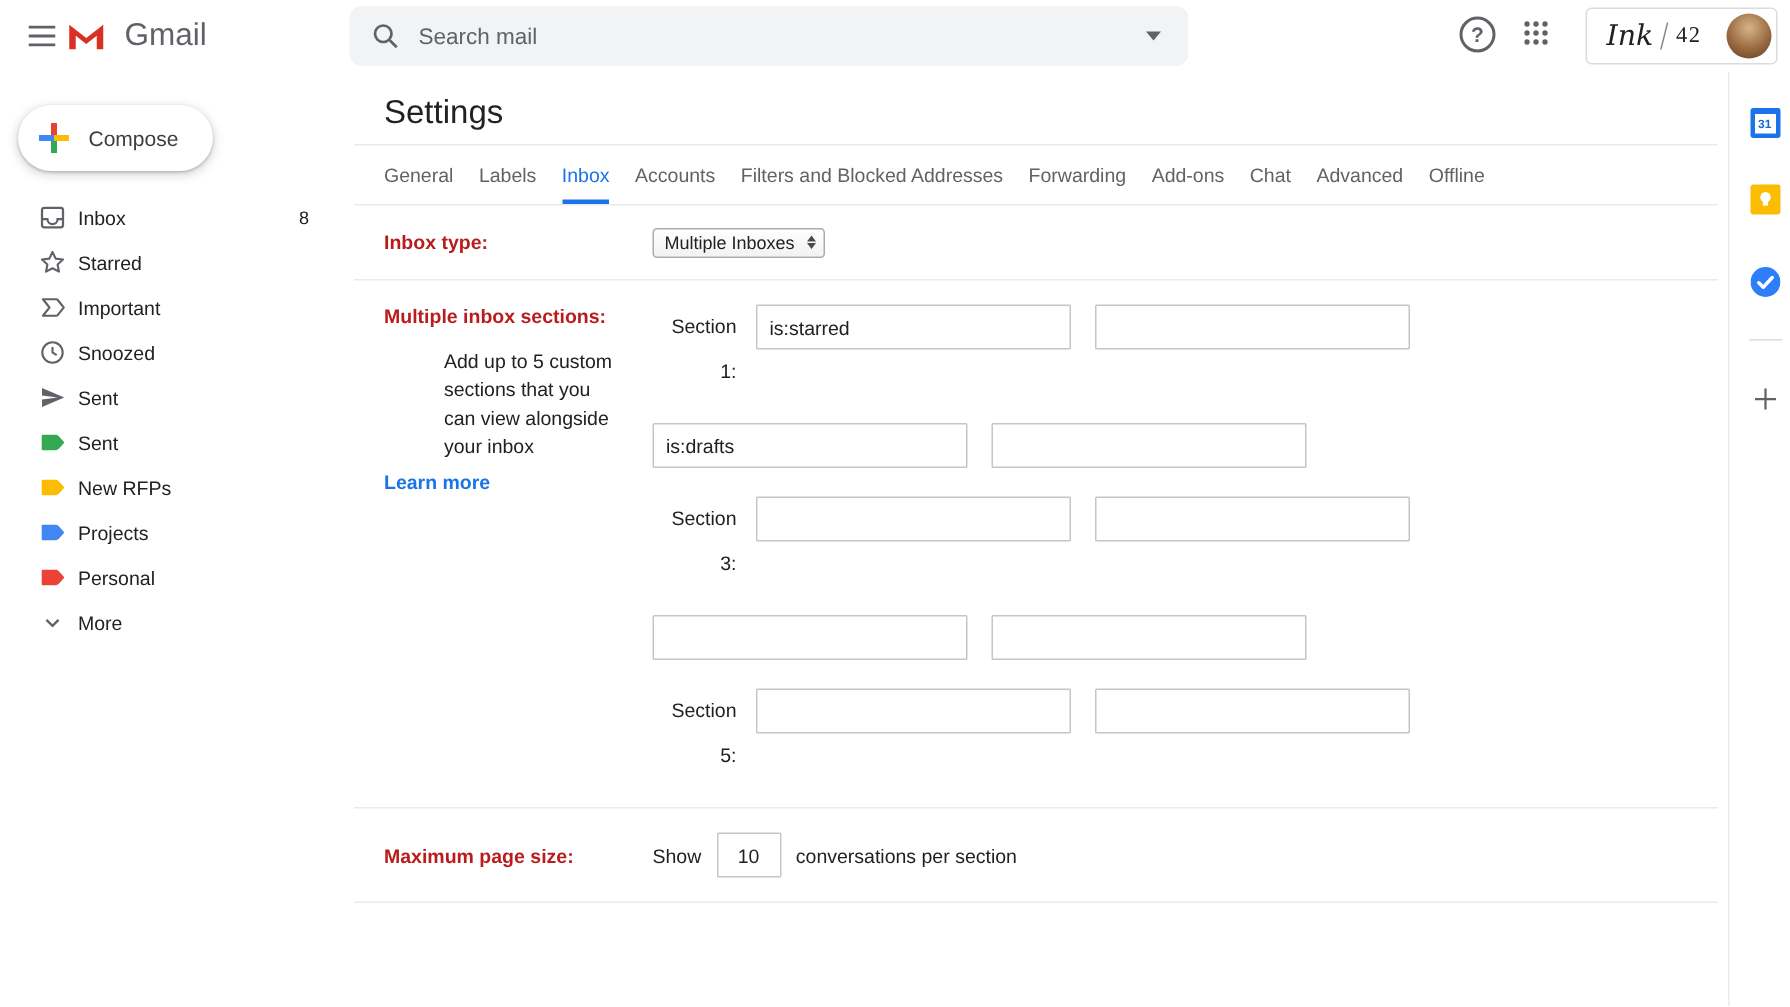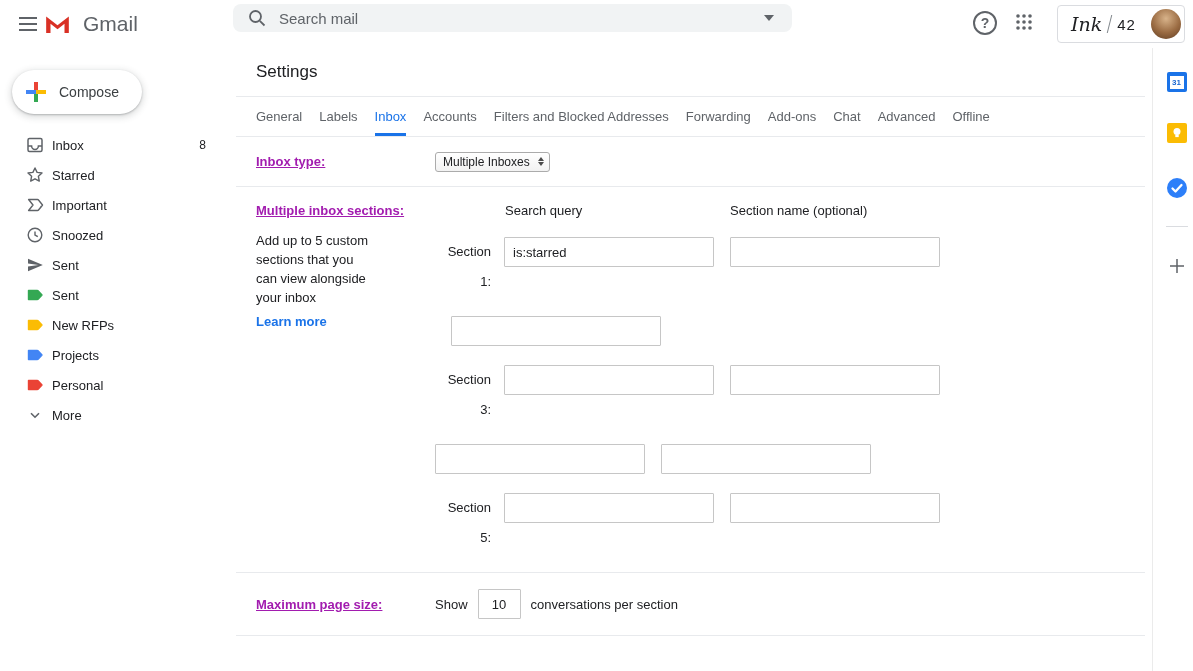--- a/index.html
+++ b/index.html
@@ -6,35 +6,35 @@
   html,body { background:#fff; }
   body { font-family:"Liberation Sans", sans-serif; color:#202124; }
   .page { position:relative; width:1193px; height:671px; background:#fff; overflow:hidden; }
 
   
   .topbar { position:absolute; left:0; top:0; width:1193px; height:48px; background:#fff; }
   .hamburger { position:absolute; left:8px; top:4px; width:40px; height:40px; border:none; background:none;
                display:flex; align-items:center; justify-content:center; cursor:pointer; border-radius:50%; }
   .logo { position:absolute; left:44px; top:0; height:48px; display:flex; align-items:center; gap:12px; }
   .logo-text { font-size:21px; color:#5f6368; }
-  .searchbar { position:absolute; left:233px; top:4px; width:559px; height:28px; background:#f1f3f4;
+  .searchbar { position:absolute; left:233px; top:4px; width:559px; height:40px; background:#f1f3f4;
                border-radius:8px; display:flex; align-items:center; padding:0 6px 0 14px; }
   .search-input { flex:1; border:none; background:transparent; outline:none; font-size:15px; color:#202124;
                   margin-left:12px; font-family:inherit; }
   .search-input::placeholder { color:#5f6368; }
   .chev-btn { border:none; background:none; padding:8px 10px; cursor:pointer; display:flex; }
   .help-btn { position:absolute; left:973px; top:11px; width:24px; height:24px; border-radius:50%;
               border:2px solid #5f6368; color:#5f6368; font-size:14px; font-weight:bold;
               display:flex; align-items:center; justify-content:center; cursor:pointer; background:none; }
   .grid-btn { position:absolute; left:1015px; top:13px; border:none; background:none; cursor:pointer; display:flex; }
   .account { position:absolute; left:1057px; top:5px; width:128px; height:38px; border:1px solid #dadce0;
              border-radius:4px; display:flex; align-items:center; padding:0 3px 0 13px; cursor:pointer; background:#fff; }
   .ink { font-family:"DejaVu Serif", serif; font-style:italic; font-size:19px; color:#202124; }
   .acc-bar { width:1px; height:18px; background:#80868b; margin:0 7px; transform:skewX(-14deg); }
-  .acc-num { font-family:Liberation Sans, sans-serif; font-size:15px; color:#202124; letter-spacing:1px; }
+  .acc-num { font-family:Liberation Serif, serif; font-size:15px; color:#202124; letter-spacing:1px; }
   .avatar { width:30px; height:30px; border-radius:50%; margin-left:auto;
             background:radial-gradient(circle at 50% 32%, #d8b38a 0%, #9a6b42 55%, #5f3d23 100%); }
 
   
   .sidebar { position:absolute; left:0; top:48px; width:256px; height:623px; background:#fff; }
   .compose { margin:22px 0 0 12px; width:130px; height:44px; border-radius:24px; background:#fff; border:none;
              box-shadow:0 1px 2px rgba(60,64,67,.3), 0 2px 6px 2px rgba(60,64,67,.15);
              display:flex; align-items:center; padding-left:14px; gap:13px; cursor:pointer; }
   .compose-label { font-size:14px; font-weight:500; color:#3c4043; font-family:inherit; }
   .nav { margin-top:16px; }
@@ -50,40 +50,40 @@
   .cal { background:#1a73e8; border-radius:2px; display:flex; align-items:flex-end; justify-content:center; }
   .cal-day { background:#fff; color:#1967d2; font-size:8px; font-weight:bold; width:14px; height:13px;
              display:flex; align-items:center; justify-content:center; margin-bottom:3px; }
   .keep { background:#fbbc04; border-radius:2px; margin-top:31px; display:flex; align-items:center; justify-content:center; }
   .tasks { margin-top:35px; }
   .rail-div { width:22px; height:1px; background:#dadce0; margin-top:28px; flex:none; }
   .rail-plus { margin-top:30px; border:none; background:none; cursor:pointer; display:flex; }
 
   
   .main { position:absolute; left:236px; top:48px; width:909px; height:623px; font-size:13px; background:#fff; }
-  .page-title { height:48px; padding:14px 0 0 20px; font-size:17px; font-weight:400; color:#202124; }
+  .page-title { height:48px; padding:14px 0 0 20px; font-size:22px; font-weight:400; color:#202124; }
   .tabs { height:41px; border-top:1px solid #e8eaed; border-bottom:1px solid #e8eaed; display:flex;
           align-items:stretch; padding-left:20px; gap:17px; }
   .tab { font-size:13px; color:#5f6368; display:flex; align-items:center; cursor:pointer;
          border-bottom:3px solid transparent; padding-top:3px; white-space:nowrap; }
   .tab.active { color:#1a73e8; border-bottom-color:#1a73e8; font-weight:500; }
 
   .row { border-bottom:1px solid #e8eaed; padding-left:20px; display:flex; }
-  .lbl { width:179px; flex:none; font-weight:bold; color:#a21caf;text-decoration:underline; }
+  .lbl { width:179px; flex:none; font-weight:bold; color:#b91c1c; }
 
   .row-inboxtype { height:50px; align-items:center; }
   .native-select { display:inline-flex; align-items:center; height:20px; border:1px solid #ababab; border-radius:3px;
                    background:linear-gradient(#fff,#f2f2f2); padding:0 5px 0 7px; font-size:12px; gap:8px; cursor:pointer; }
   .sel-arrows { display:flex; flex-direction:column; gap:1px; }
   .sel-arrows .up { width:0; height:0; border:3px solid transparent; border-bottom:4px solid #4a4a4a; }
   .sel-arrows .dn { width:0; height:0; border:3px solid transparent; border-top:4px solid #4a4a4a; }
 
   .row-sections { padding-top:16px; padding-bottom:19px; }
   .lbl-col { width:179px; flex:none; }
-  .desc { width:122px; margin-top:13px; line-height:19px; font-size:13px; color:#202124; }
+  .desc { width:122px; margin-top:13px; line-height:19px; font-size:13px; color:#202124;margin-left:40px; }
   .learn { display:inline-block; margin-top:7px; color:#1a73e8; font-size:13px; text-decoration:none; cursor:pointer;font-weight:bold; }
   .sections-grid { flex:1; }
   .hdr { display:flex; height:20px; margin-bottom:14px; color:#202124; }
   .h-query { margin-left:70px; width:209px; }
   .h-name { margin-left:16px; }
   .sec-row { display:flex; margin-bottom:19px; }
   .sec-row:last-child { margin-bottom:0; }
   .sec-lbl { width:69px; text-align:right; padding-right:13px; line-height:30px; color:#202124; flex:none; }
   .txt { width:210px; height:30px; border:1px solid #c6c6c6; border-radius:1px; padding:0 8px; font-size:13px;
          color:#202124; background:#fff; font-family:inherit; outline:none; }
@@ -274,31 +274,28 @@
       </div>
     </div>
 
     <div class="row row-sections">
       <div class="lbl-col">
         <div class="lbl">Multiple inbox sections:</div>
         <div class="desc">Add up to 5 custom sections that you can view alongside your inbox</div>
         <a class="learn">Learn more</a>
       </div>
       <div class="sections-grid">
-        <div class="hdr">
-          <div class="h-query">Search query</div>
-          <div class="h-name">Section name (optional)</div>
-        </div>
         <div class="sec-row">
           <div class="sec-lbl">Section 1:</div>
           <input class="txt" value="is:starred" style="">
           <div class="gap16"></div>
           <input class="txt" value="" style="">
         </div>
         <div class="sec-row">
+          <input class="txt" value="is:drafts" style="">
           <div class="gap16"></div>
           <input class="txt" value="" style="">
         </div>
         <div class="sec-row">
           <div class="sec-lbl">Section 3:</div>
           <input class="txt" value="" style="">
           <div class="gap16"></div>
           <input class="txt" value="" style="">
         </div>
         <div class="sec-row">

